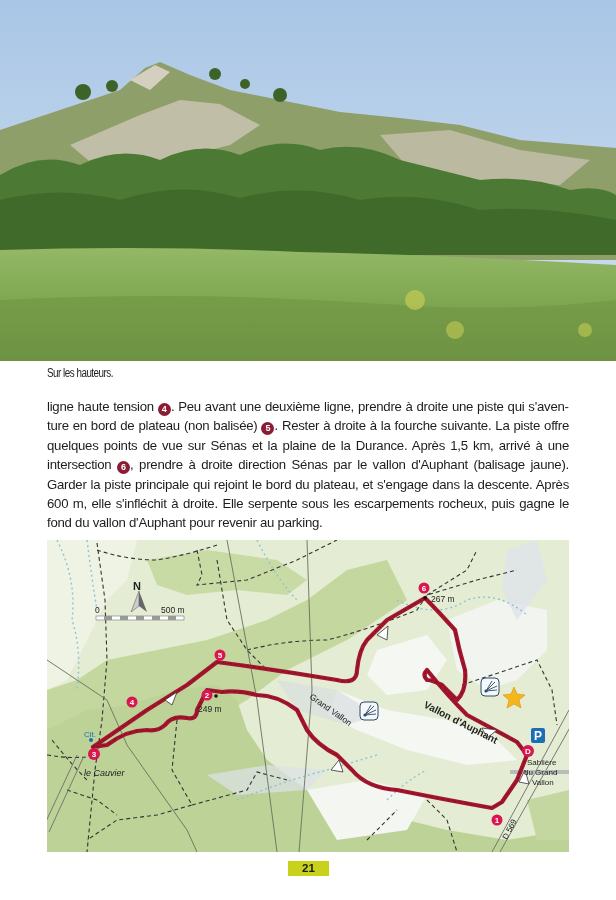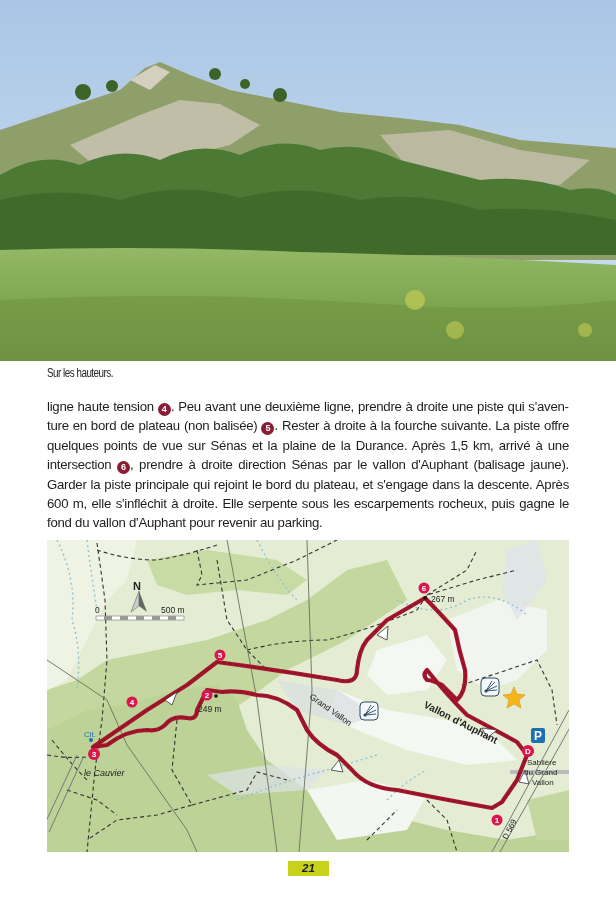--- a/index.html
+++ b/index.html
@@ -5,21 +5,21 @@
   html, body { margin:0; padding:0; }
   body { width:616px; height:900px; background:#ffffff; position:relative; overflow:hidden; font-family:"Liberation Sans", sans-serif; }
   .photo { position:absolute; left:0; top:0; width:616px; height:361px; overflow:hidden; }
   .photo svg { display:block; }
   .caption { position:absolute; left:47px; top:366px; font-family:"Liberation Sans Narrow","Liberation Sans", sans-serif; font-size:12px; letter-spacing:-0.6px; color:#222; transform:scaleX(0.82); transform-origin:left top; white-space:nowrap; }
   .body-text { position:absolute; left:47px; top:397px; width:522px; font-size:13.2px; line-height:19.4px; color:#1d1d1d; text-align:justify; letter-spacing:-0.25px; }
   .num { display:inline-block; width:13px; height:13px; border-radius:50%; background:#8a1c33; color:#fff; font-size:9px; font-weight:bold; line-height:13px; text-align:center; vertical-align:-1px; letter-spacing:0; }
   .map { position:absolute; left:47px; top:540px; width:522px; height:312px; overflow:hidden; background:#e6efd6; }
   .map svg { display:block; }
   .maplabel { font-family:"Liberation Sans", sans-serif; }
-  .page-number { position:absolute; left:288px; top:861px; width:41px; height:15px; background:#c9d21a; color:#1a1a1a; font-size:11.5px; font-weight:bold; text-align:center; line-height:15px;font-style:italic; }
+  .page-number { position:absolute; left:288px; top:861px; width:41px; height:15px; background:#c9d21a; color:#1a1a1a; font-size:11.5px; font-weight:bold; text-align:center; line-height:15px; }
 </style>
 </head>
 <body>
 
 <div class="photo">
   <svg width="616" height="361" viewBox="0 0 616 361">
     <defs>
       <linearGradient id="sky" x1="0" y1="0" x2="0" y2="1">
         <stop offset="0" stop-color="#a9c6e6"></stop>
         <stop offset="1" stop-color="#d3e2f0"></stop>

